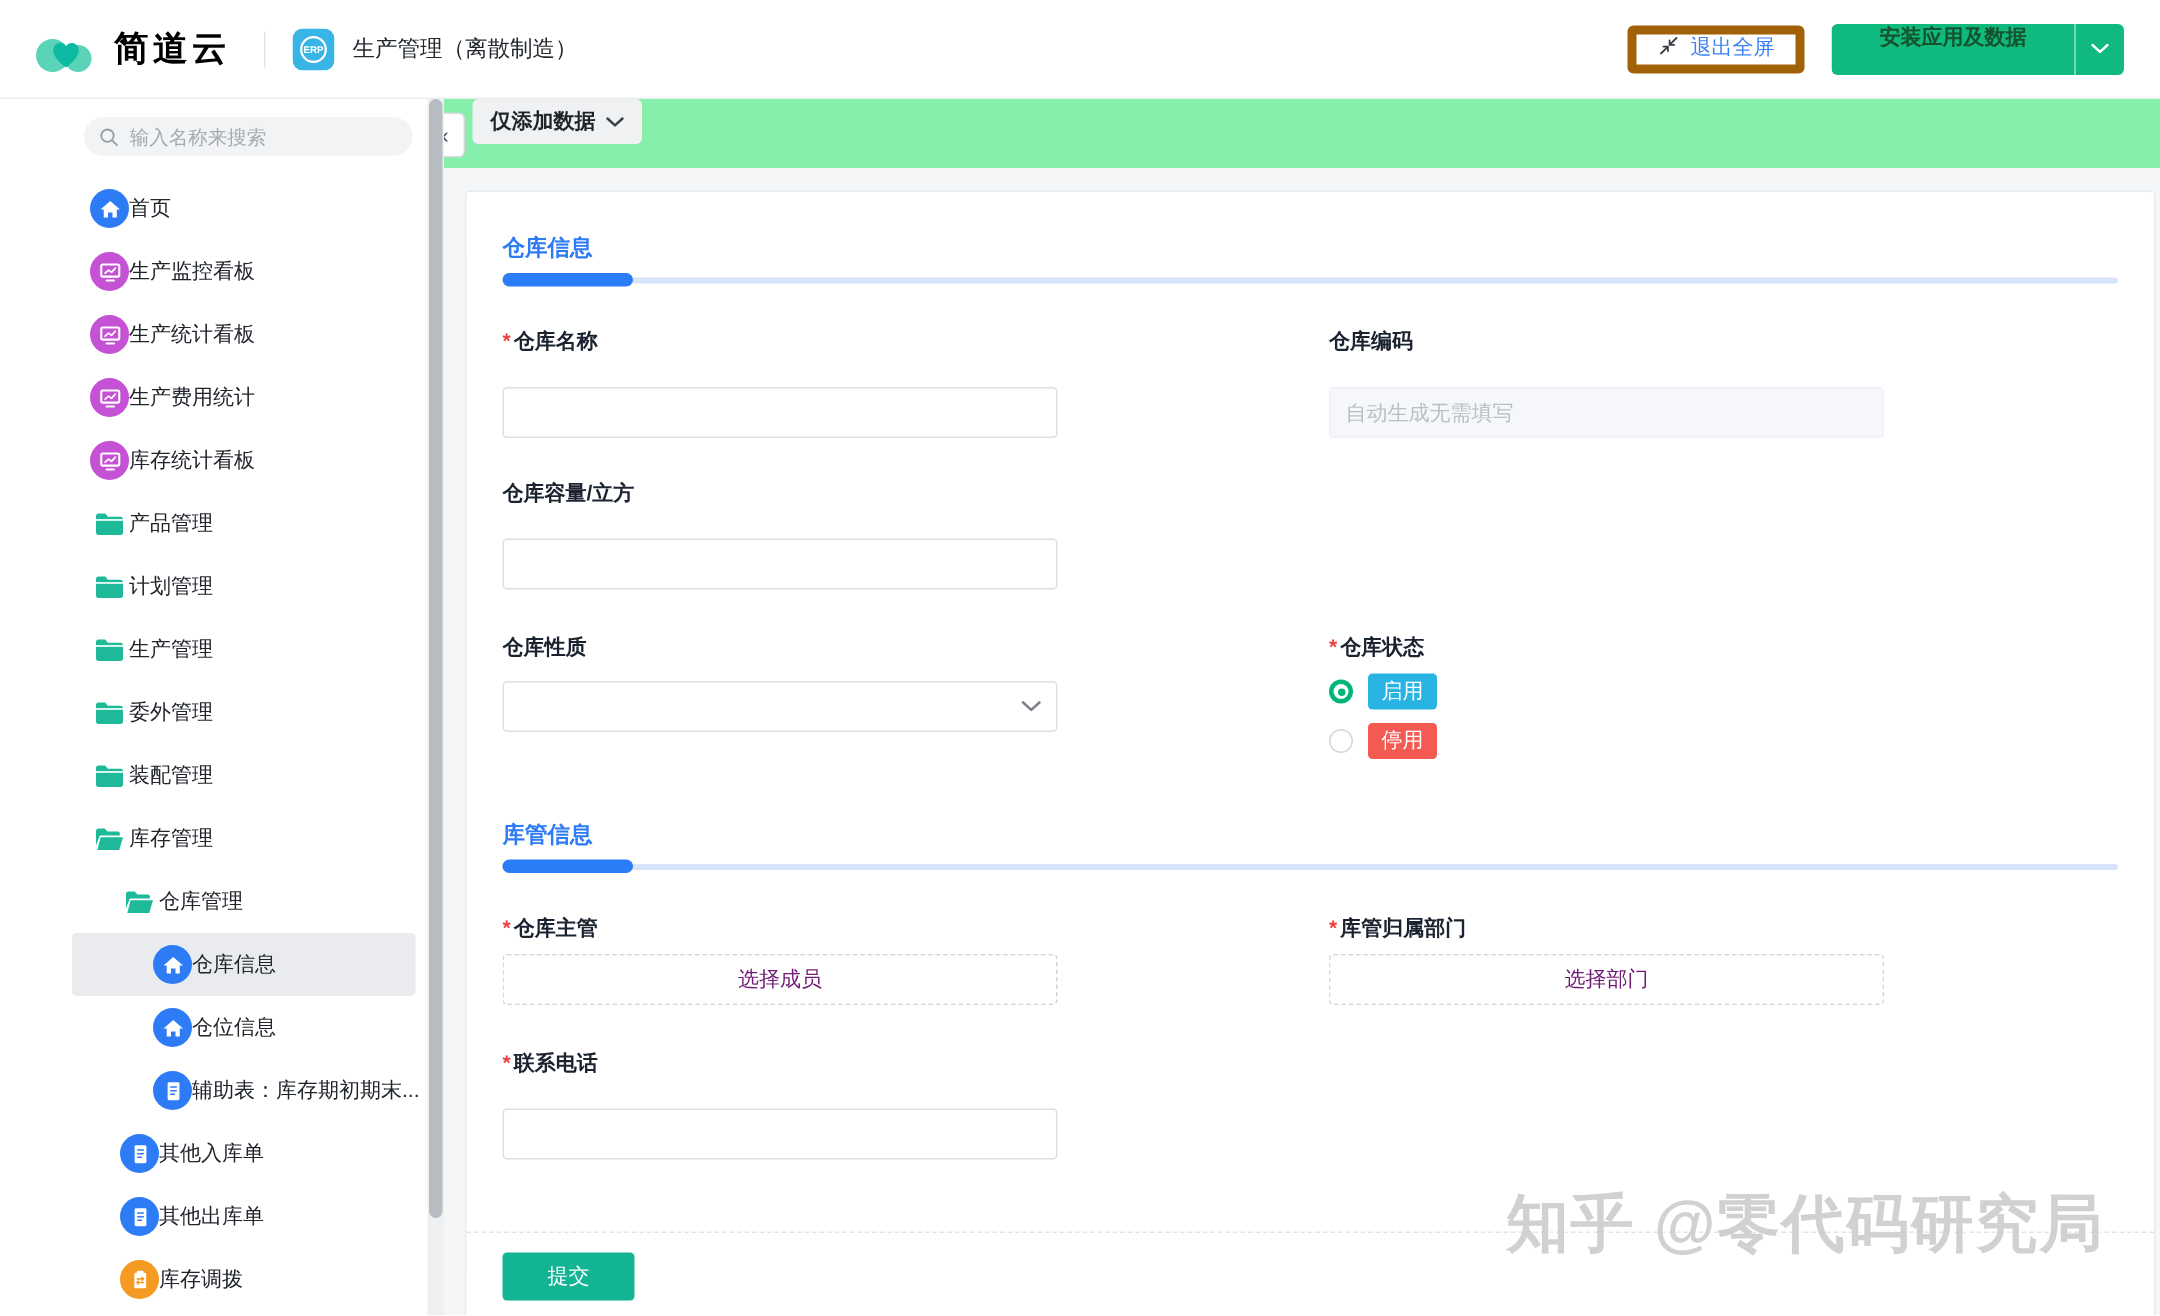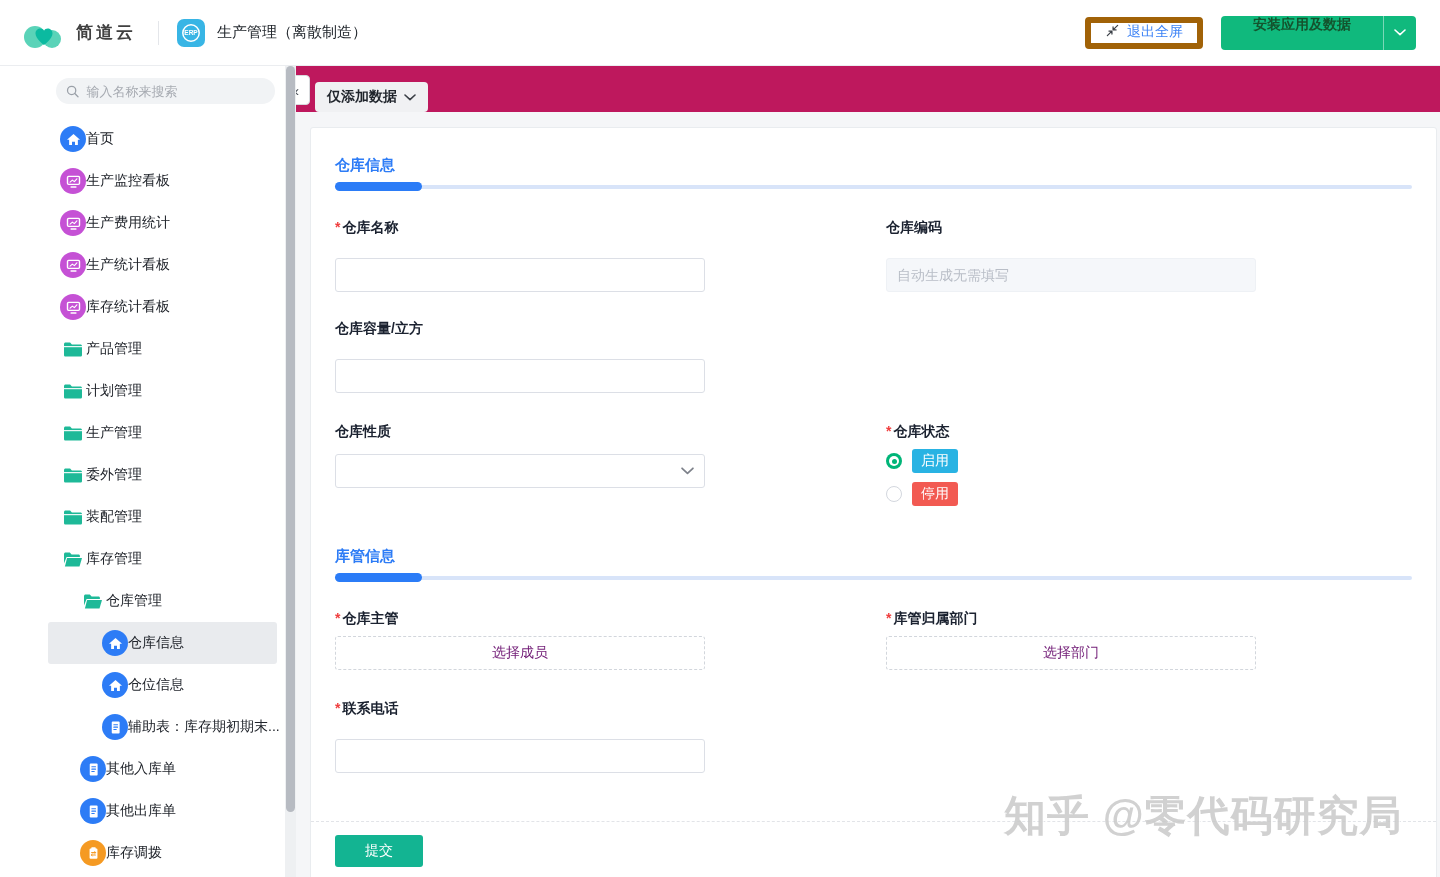--- a/index.html
+++ b/index.html
@@ -4,21 +4,21 @@
 <style>
   * { margin:0; padding:0; box-sizing:border-box; }
   html,body { width:1440px; height:877px; overflow:hidden; background:#fff;
     font-family:"Liberation Sans","DejaVu Sans",sans-serif; color:#1f2430; }
 
   
   .header { height:66px; background:#fff; border-bottom:1px solid #ebedf0;
     display:flex; align-items:center; justify-content:space-between; padding:0 24px 0 22px; }
   .h-left { display:flex; align-items:center; }
   .logo-wrap { display:flex; align-items:center; gap:10px; }
-  .logo-text { font-size:17px; font-weight:700; letter-spacing:3px; color:#404040; }
+  .logo-text { font-size:23px; font-weight:700; letter-spacing:3px; color:#000000; }
   .h-divider { width:1px; height:24px; background:#e4e6ea; margin:0 18px 0 22px; }
   .app-title { font-size:15px; color:#23282e; margin-left:12px; }
   .h-right { display:flex; align-items:center; gap:18px; }
   .btn-exit { display:flex; gap:7px; height:32px; padding:0 14px;
     background:#fff; border:6px solid #a16207; border-radius:4px; font-size:14px; color:#3b82f6; cursor:pointer; }
   .btn-install { display:flex; align-items:stretch; height:34px; border-radius:4px; overflow:hidden; cursor:pointer; }
   .btn-install .main { background:#10b97d; color:#14532d; font-size:14px; font-weight:700;
     display:flex; align-items:center; padding:0 32px; }
   .btn-install .caret { background:#10b97d; border-left:1px solid rgba(255,255,255,.45);
     display:flex; align-items:center; padding:0 10px; color:#fff; }
@@ -49,22 +49,22 @@
     color:#1eb998; }
   .ic-circle svg, .ic-folder svg { display:block; }
 
   
   .scroll-strip { width:11px; flex:none; background:#eef0f2; position:relative; }
   .scroll-thumb { position:absolute; top:0; left:1px; width:9px; height:92%;
     background:#b7bbc2; border-radius:5px; }
 
   
   .main { flex:1; display:flex; flex-direction:column; overflow:hidden; background:#f5f6f8; }
-  .toolbar { height:46px; background:#be185d; flex:none; position:relative;
-    display:flex; align-items:flex-end; padding-left:19px; }
+  .toolbar { height:46px; background:#86efac; flex:none; position:relative;
+    display:flex; align-items:flex-start; padding-left:19px; }
   .btn-collapse { position:absolute; left:-16px; top:9px; width:30px; height:30px; background:#fff;
     border:1px solid #d8dadd; border-radius:4px; font-size:15px; color:#474d55;
     display:flex; align-items:center; justify-content:center; cursor:pointer; z-index:5; }
   .btn-mode { height:30px; background:#f0f1f3; border:none; border-radius:4px; padding:0 12px;
     font-size:14px; font-weight:700; color:#1f242b; display:flex; align-items:center; gap:7px;
     font-family:inherit; cursor:pointer; }
   .btn-mode .chev { color:#3a3f46; }
 
   .content { flex:1; padding:15px 3px 0 14px; overflow:hidden; }
   .card { background:#fff; border:1px solid #e9ecef; border-radius:3px; min-height:760px;
@@ -222,29 +222,29 @@
             </svg>
           </span>
         <span class="nav-label">生产监控看板</span>
       </div>
       <div class="nav-item lvl1">
         <span class="ic-circle c-purple">
             <svg width="15" height="15" viewBox="0 0 16 15">
               <use href="#ic-dash"></use>
             </svg>
           </span>
-        <span class="nav-label">生产费用统计</span>
+        <span class="nav-label">生产统计看板</span>
       </div>
       <div class="nav-item lvl1">
         <span class="ic-circle c-purple">
             <svg width="15" height="15" viewBox="0 0 16 15">
               <use href="#ic-dash"></use>
             </svg>
           </span>
-        <span class="nav-label">生产统计看板</span>
+        <span class="nav-label">生产费用统计</span>
       </div>
       <div class="nav-item lvl1">
         <span class="ic-circle c-purple">
             <svg width="15" height="15" viewBox="0 0 16 15">
               <use href="#ic-dash"></use>
             </svg>
           </span>
         <span class="nav-label">库存统计看板</span>
       </div>
       <div class="nav-item lvl1">

